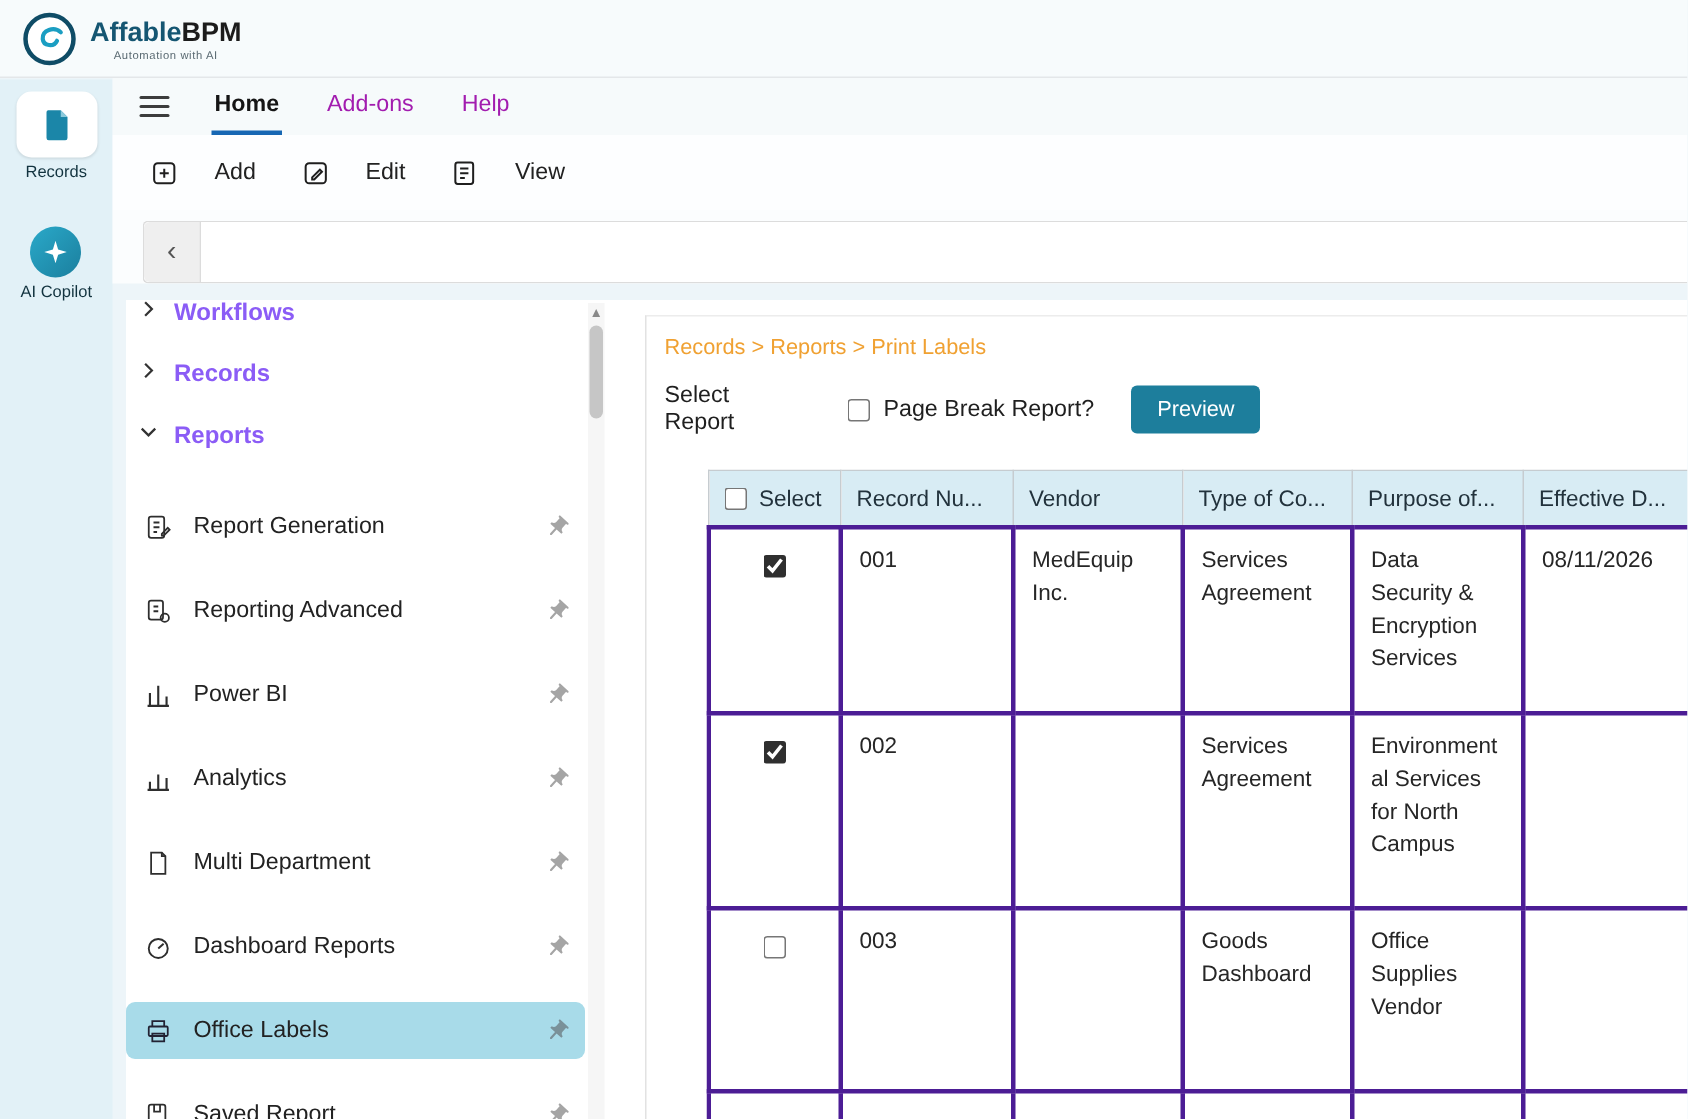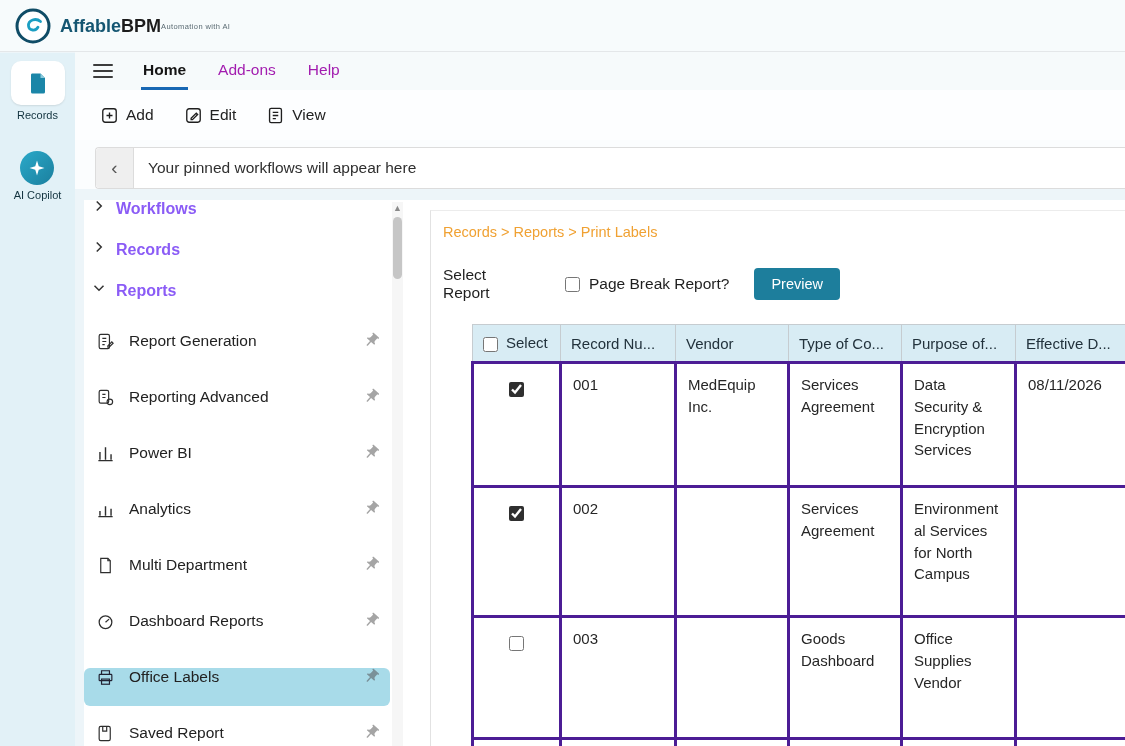--- a/index.html
+++ b/index.html
@@ -2,21 +2,21 @@
 <html><head>
 <meta charset="utf-8">
 <style>
   *{margin:0;padding:0;box-sizing:border-box}
   html,body{width:1125px;height:746px;overflow:hidden;position:relative;
     font-family:"Liberation Sans",sans-serif;background:#edf5f9;}
 
   
   #header{position:absolute;left:0;top:0;width:1125px;height:52px;background:#f7fbfc;
     border-bottom:1px solid #e4e7e9;display:flex;align-items:center;padding-left:14px;z-index:5}
-  .brand{margin-left:8px;display:flex;align-items:center}
+  .brand{margin-left:8px;display:flex;flex-direction:column;align-items:center}
   .brand-line{font-size:18px;font-weight:700;line-height:20px}
   .brand-a{color:#155672}.brand-b{color:#1c1c1c}
   .tagline{font-size:7.5px;color:#5a6a72;letter-spacing:.4px;margin-top:1px}
 
   
   #rail{position:absolute;left:0;top:53px;width:75px;height:693px;background:#e2f1f7;
     display:flex;flex-direction:column;align-items:center;padding-top:8px}
   .rail-item{display:flex;flex-direction:column;align-items:center;cursor:pointer}
   .rail-card{width:54px;height:44px;background:#fff;border-radius:10px;display:flex;
     align-items:center;justify-content:center;box-shadow:0 1px 2px rgba(0,0,0,.10)}
@@ -30,54 +30,54 @@
     display:flex;align-items:center}
   #hamburger{margin-left:18px;width:20px;display:flex;flex-direction:column;gap:4px;cursor:pointer}
   #hamburger span{display:block;height:2px;background:#3c3c3c;border-radius:1px}
   .tab{height:38px;display:flex;align-items:center;margin-left:28px;font-size:15.5px;color:#a21caf;
     border-bottom:3px solid transparent;padding:0 2px;cursor:pointer}
   .tab.active{font-weight:700;color:#151515;border-bottom-color:#1767b3}
 
   
   #toolbar{position:absolute;left:75px;top:90px;width:1050px;height:50px;background:#fdfeff;
     display:flex;align-items:center;padding-left:25px;gap:30px}
-  .tool-btn{display:flex;align-items:center;gap:7px;font-size:15.5px;color:#222;cursor:pointer}
+  .tool-btn{display:flex;align-items:center;gap:24px;font-size:15.5px;color:#222;cursor:pointer}
 
   
   #band{position:absolute;left:75px;top:140px;width:1050px;height:49px;background:#fbfdfe}
   #pinned-bar{position:absolute;left:95px;top:147px;width:1030px;height:42px;background:#fff;
     border:1px solid #dcdcdc;border-right:none;border-radius:4px 0 0 4px;display:flex;align-items:stretch}
   #pinned-collapse{width:38px;background:#efefef;border-right:1px solid #dcdcdc;display:flex;
     align-items:center;justify-content:center;color:#555;font-size:19px;cursor:pointer;border-radius:4px 0 0 4px}
   #pinned-text{display:flex;align-items:center;padding-left:14px;font-size:15.5px;color:#2f2f2f}
 
   
   #lower-bg{position:absolute;left:84px;top:200px;width:1041px;height:546px;background:#fff}
 
   
   #nav-panel{position:absolute;left:84px;top:200px;width:326px;height:546px;background:#fff;overflow:hidden}
   .nav-section{height:41px;display:flex;align-items:flex-start;padding-left:9px;gap:11px;
     font-size:16px;font-weight:700;color:#8b5cf6;cursor:pointer}
   .nav-sub{height:56px;padding:9px 20px 9px 0;cursor:pointer}
-  .sub-inner{height:100%;display:flex;border-radius:6px;padding-left:12px}
+  .sub-inner{height:100%;display:flex;align-items:center;border-radius:6px;padding-left:12px}
   .nav-sub.selected .sub-inner{background:#a8dbe9}
   .sub-label{margin-left:14px;font-size:15.5px;color:#222}
   .pin{margin-left:auto;margin-right:10px;width:17px;height:17px;transform:rotate(42deg);opacity:.8;flex:none}
 
   
   #nav-scrollbar{position:absolute;left:392px;top:202px;width:11px;height:544px;background:#f6f6f6;
     display:flex;flex-direction:column;align-items:center}
   #scroll-up{font-size:9px;color:#8a8a8a;line-height:13px;cursor:pointer}
   #nav-thumb{width:9px;height:62px;background:#c6c6c6;border-radius:5px;margin-top:2px;cursor:grab}
 
   
   #content{position:absolute;left:430px;top:210px;width:695px;height:536px;background:#fff;
     border-left:1px solid #e2e2e2;border-top:1px solid #ececec;padding:13px 0 0 12px;overflow:hidden}
   #breadcrumb{font-size:14.5px;font-weight:400;color:#f0a132;cursor:pointer}
-  #controls{margin-top:26px;display:flex;align-items:center}
+  #controls{margin-top:15px;display:flex;align-items:center}
   #select-report-label{font-size:15.5px;color:#1f1f1f;width:92px}
   #report-select{margin-left:24px;width:227px;height:31px;border:1px solid #7a7a7a;border-radius:4px;
     background:#fff;display:flex;align-items:center;padding:0 10px;font-size:14.5px;color:#111;cursor:pointer}
   .caret{margin-left:auto;font-size:11px;color:#333}
   #page-break-wrap{margin-left:30px;display:flex;align-items:center;gap:9px;font-size:15.5px;color:#1f1f1f}
   #preview-btn{margin-left:25px;background:#1d7e9c;color:#fff;border:none;border-radius:4px;
     font-size:14.5px;font-weight:400;padding:8px 17px;cursor:pointer}
 
   
   #table-wrap{margin-top:22px;margin-left:28px;width:655px;height:440px;overflow:hidden}
@@ -161,21 +161,20 @@
     </svg>
     <span>View</span>
   </div>
 </div>
 
 <div id="band"></div>
 <div id="pinned-bar">
   <div id="pinned-collapse">
       <span>‹</span>
     </div>
-  <div id="pinned-text">Your pinned workflows will appear here</div>
 </div>
 
 <div id="lower-bg"></div>
 
 <div id="nav-panel">
   <div class="nav-section">
     <svg width="12" height="12" viewBox="0 0 16 16">
         <path d="M5 2l6 6-6 6" fill="none" stroke="#333" stroke-width="2"></path>
       </svg>
     <span>Workflows</span>

